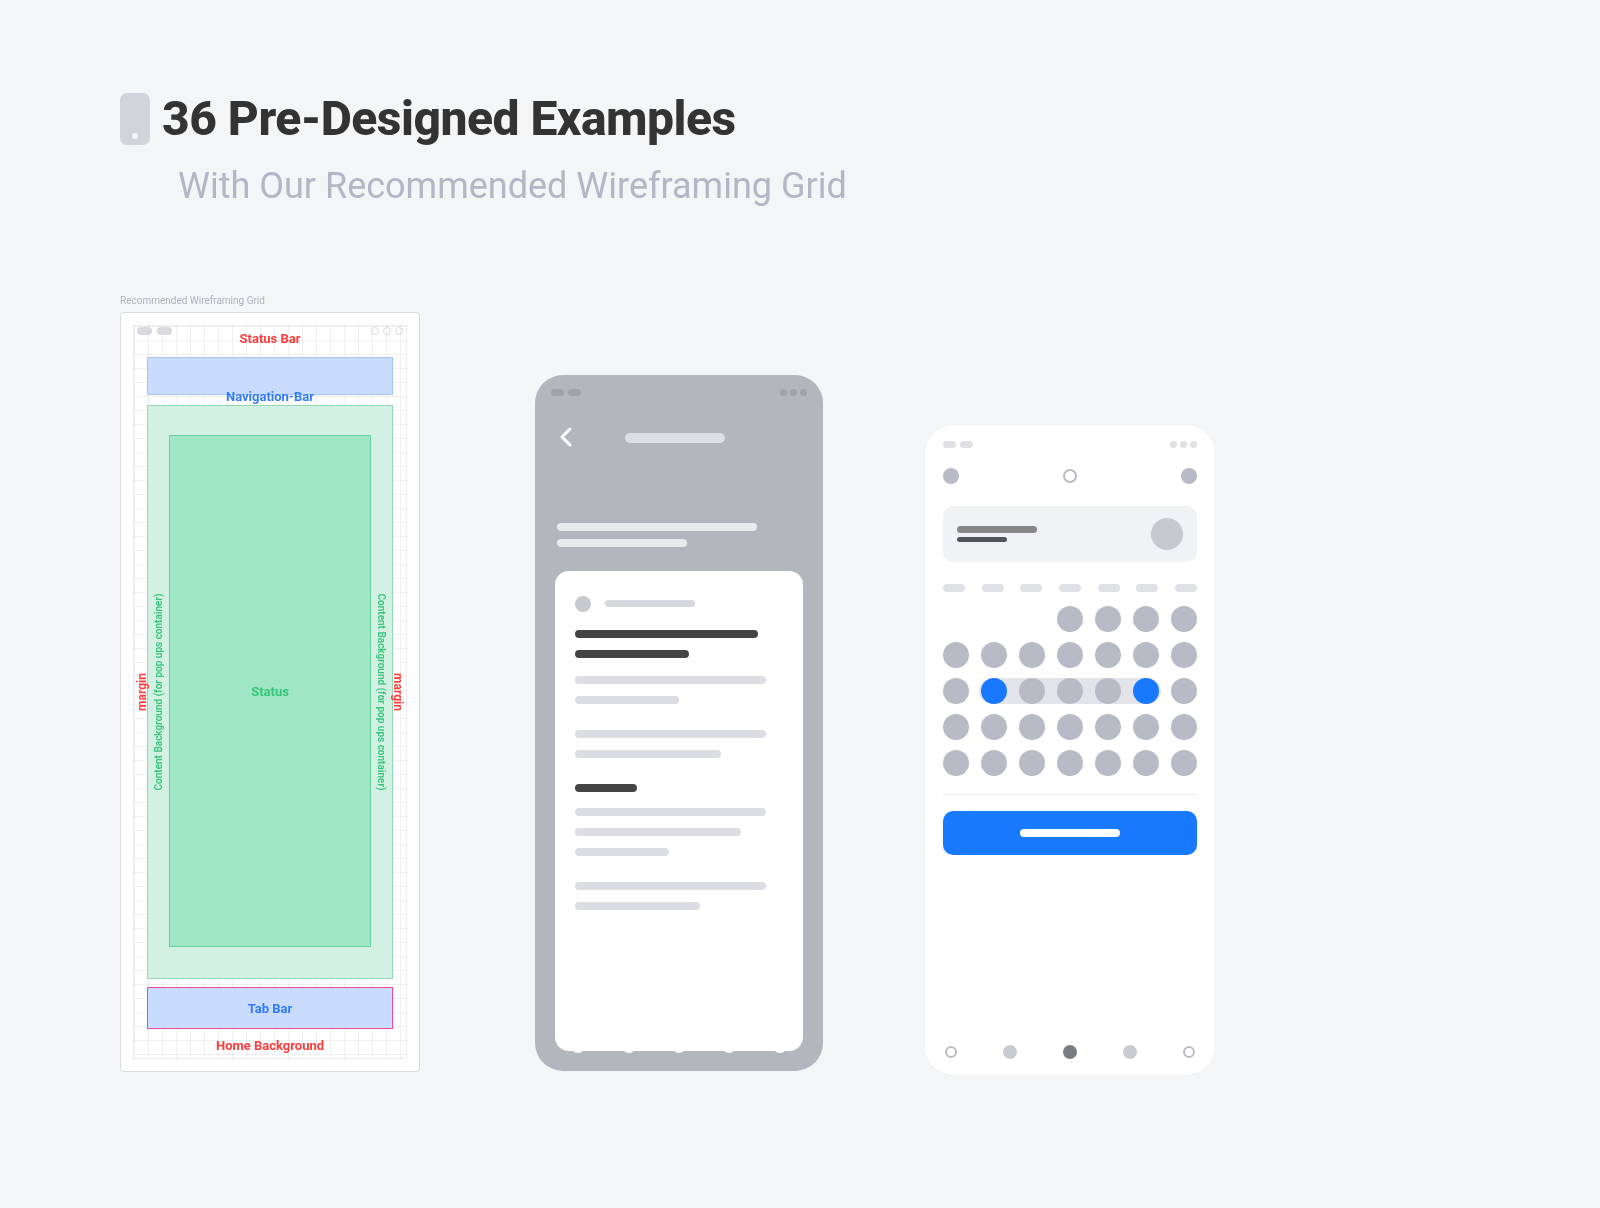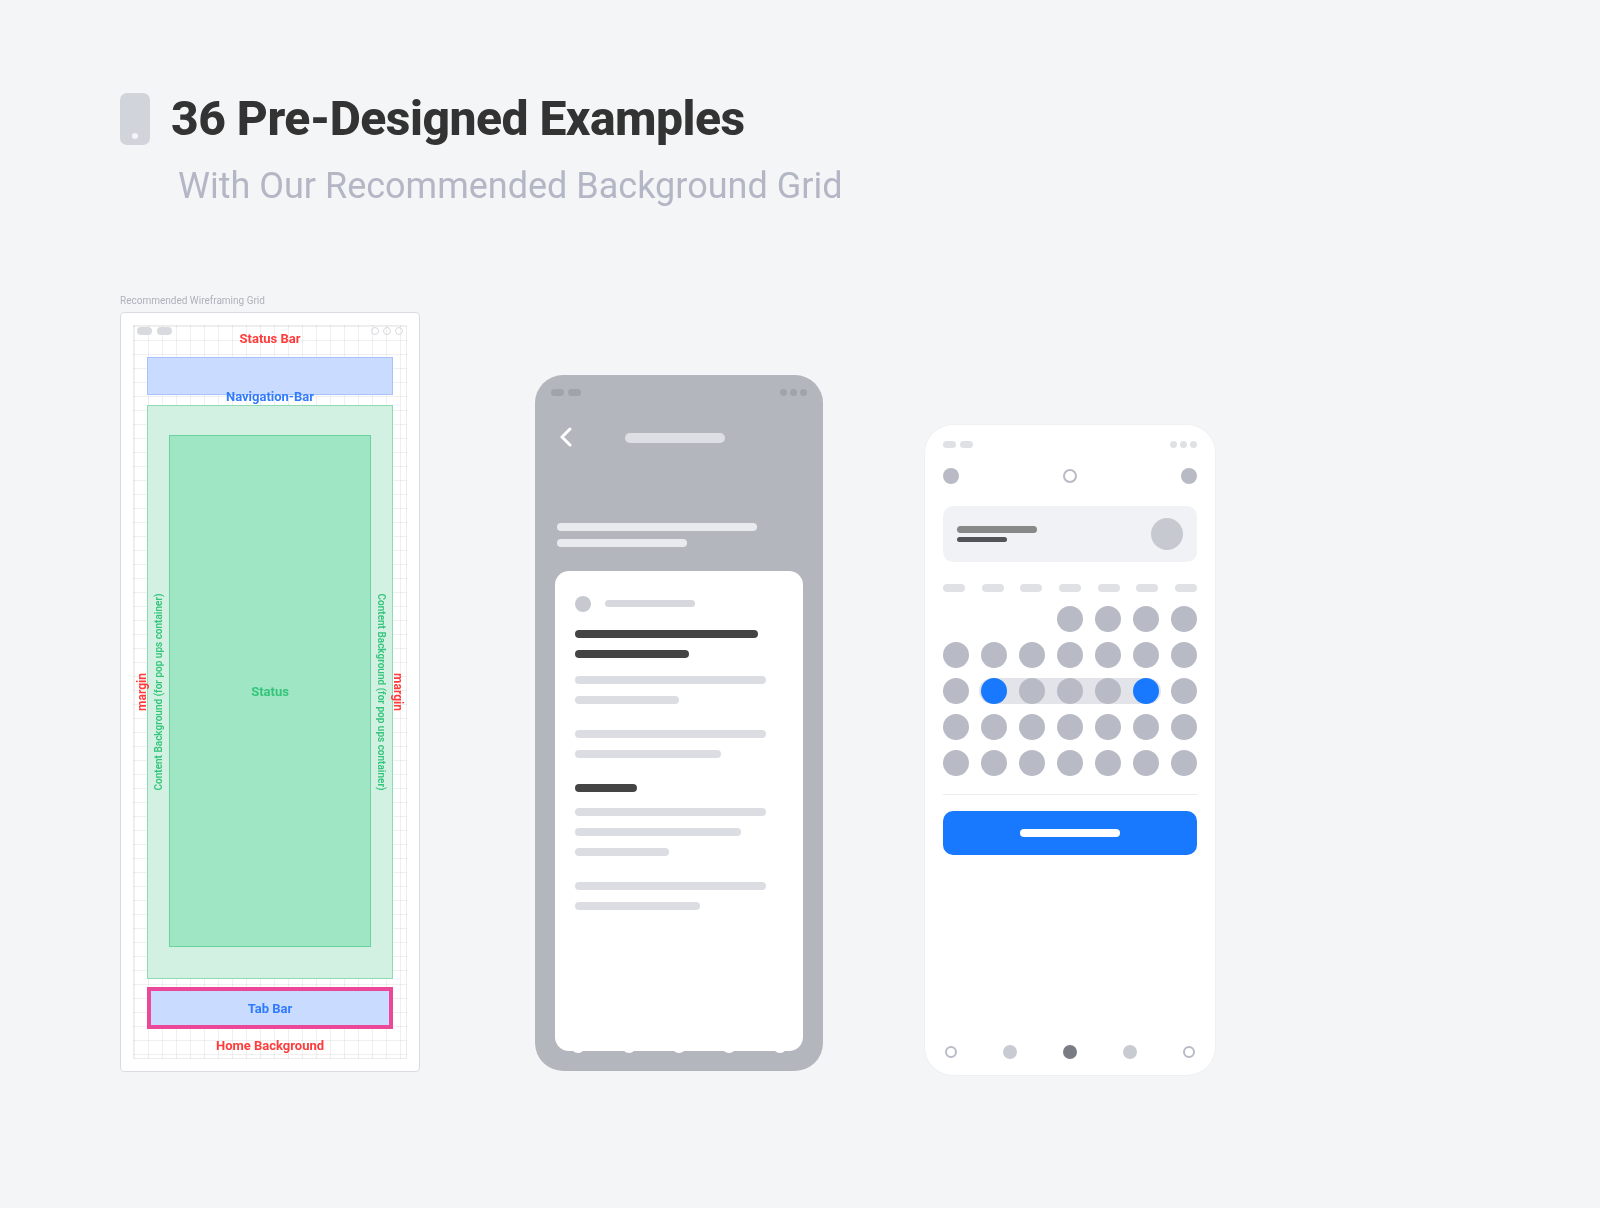--- a/index.html
+++ b/index.html
@@ -21,21 +21,21 @@
   * { box-sizing: border-box; }
   html, body { margin:0; padding:0; }
   body {
     width:1600px; height:1208px;
     background: var(--bg);
     font-family: -apple-system, BlinkMacSystemFont, "Segoe UI", Roboto, Helvetica, Arial, sans-serif;
     overflow:hidden;
     position:relative;
   }
   .header { position:absolute; left:120px; top:90px; }
-  .header-row { display:flex; align-items:center; gap:21px; }
+  .header-row { display:flex; align-items:center; gap:12px; }
   .little-phone {
     width:30px; height:52px; border-radius:7px;
     background:#d2d4db; position:relative;
   }
   .little-phone::after {
     content:''; position:absolute; bottom:6px; left:50%; transform:translateX(-50%);
     width:6px; height:6px; border-radius:50%; background:#f4f5f6;
   }
   h1.title {
     margin:0; font-size:48px; font-weight:800; color:var(--text-dark); letter-spacing:-0.5px;
@@ -69,21 +69,21 @@
   .m1-label-status { position:absolute; top:18px; left:50%; transform:translateX(-50%); font-size:13px; font-weight:700; color:var(--grid-red); }
   .m1-nav { position:absolute; left:26px; right:26px; top:44px; height:38px; background:var(--grid-blue-fill); border:1px solid #a8c2ff; display:flex; align-items:center; justify-content:center; }
   .m1-nav span { font-size:13px; font-weight:700; color:var(--grid-blue);margin-top:40px; }
   .m1-bg { position:absolute; left:26px; right:26px; top:92px; bottom:92px; background:#d3f1e2; border:1px solid #8ddbb3; }
   .m1-content { position:absolute; left:48px; right:48px; top:122px; bottom:124px; background:var(--grid-green-fill); border:1px solid #6bd09f; display:flex; align-items:center; justify-content:center; }
   .m1-content span { font-size:13px; font-weight:700; color:var(--grid-green); }
   .m1-margin-l { position:absolute; left:14px; top:50%; transform:translateY(-50%) rotate(180deg); writing-mode:vertical-rl; font-size:12px; font-weight:700; color:var(--grid-red); }
   .m1-margin-r { position:absolute; right:14px; top:50%; transform:translateY(-50%); writing-mode:vertical-rl; font-size:12px; font-weight:700; color:var(--grid-red); }
   .m1-cb-l { position:absolute; left:32px; top:50%; transform:translateY(-50%) rotate(180deg); writing-mode:vertical-rl; font-size:10px; font-weight:600; color:var(--grid-green); }
   .m1-cb-r { position:absolute; right:32px; top:50%; transform:translateY(-50%); writing-mode:vertical-rl; font-size:10px; font-weight:600; color:var(--grid-green); }
-  .m1-tab { position:absolute; left:26px; right:26px; bottom:42px; height:42px; background:var(--grid-blue-fill); border:4px solid #ec4899; display:flex; align-items:center; justify-content:center;text-align:right; }
+  .m1-tab { position:absolute; left:26px; right:26px; bottom:42px; height:42px; background:var(--grid-blue-fill); border:1px solid #ec4899; display:flex; align-items:center; justify-content:center;text-align:right; }
   .m1-tab span { font-size:13px; font-weight:700; color:var(--grid-blue); }
   .m1-home { position:absolute; bottom:18px; left:50%; transform:translateX(-50%); font-size:13px; font-weight:700; color:var(--grid-red); }
 
   
   .m2 { position:absolute; left:415px; top:80px; }
   .m2-phone {
     width:288px; height:696px; background:var(--phone-dark);
     border-radius:28px; position:relative; padding:12px;
   }
   .m2-top { position:absolute; top:14px; left:16px; right:16px; display:flex; justify-content:space-between; }
@@ -156,21 +156,21 @@
   .m3-bottom .dot.dark { background:#7a7c84; }
 </style>
 </head>
 <body>
 
 <div class="header">
   <div class="header-row">
     <div class="little-phone"></div>
     <h1 class="title">36 Pre-Designed Examples</h1>
   </div>
-  <h2 class="subtitle">With Our Recommended Background Grid</h2>
+  <h2 class="subtitle">With Our Recommended Wireframing Grid</h2>
 </div>
 
 <div class="stage">
 
   <div class="m1">
     <div class="m1-caption">Recommended Wireframing Grid</div>
     <div class="m1-phone">
       <div class="m1-grid"></div>
       <div class="m1-status">
         <div class="cam">

